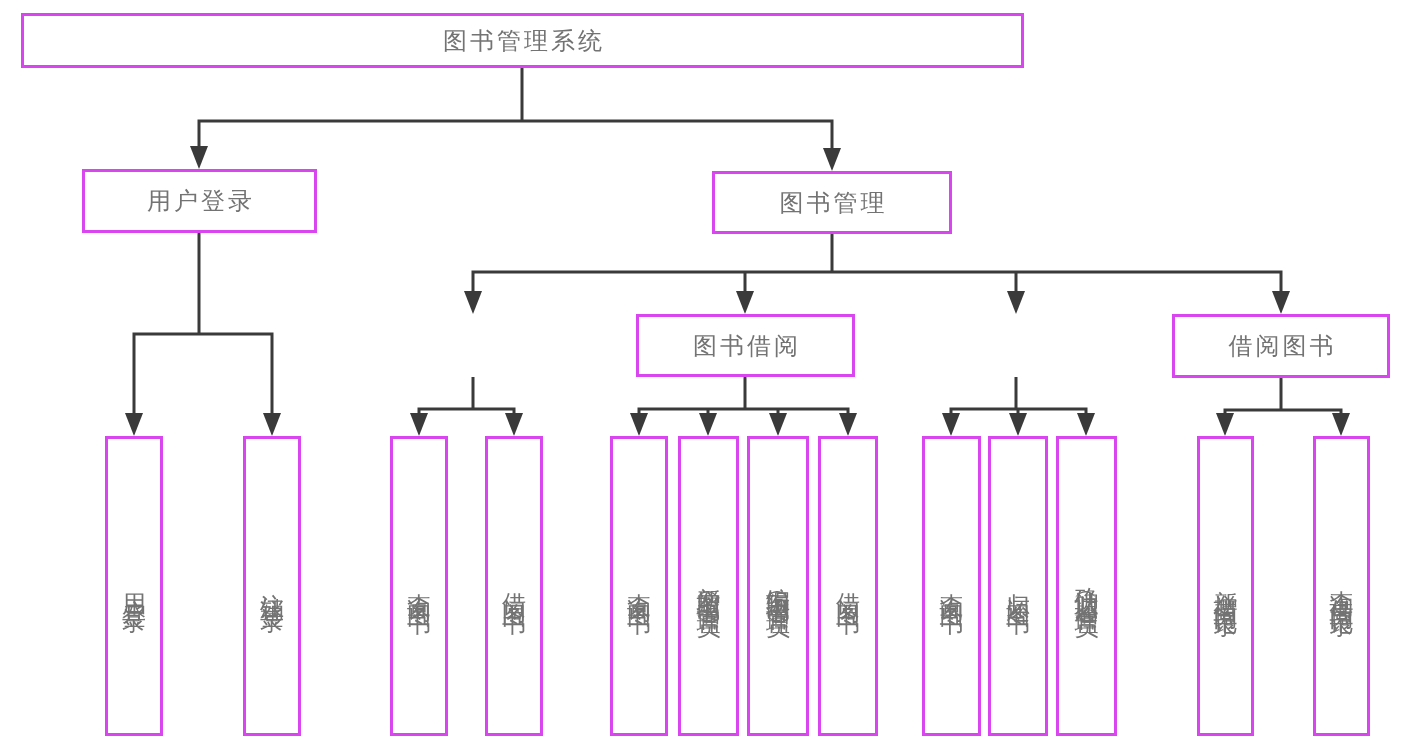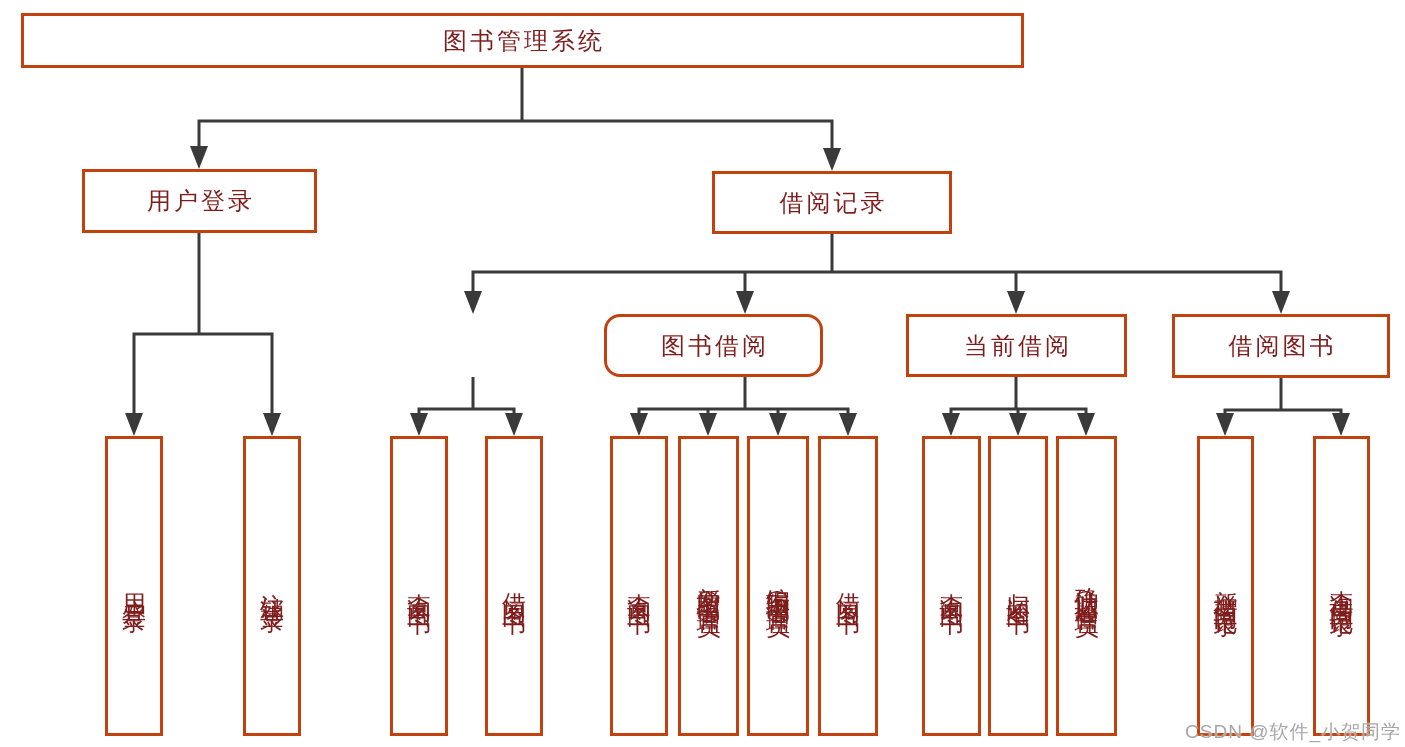--- a/index.html
+++ b/index.html
@@ -5,23 +5,23 @@
   html,body { margin:0; padding:0; background:#ffffff; }
   .canvas {
     position:relative; width:1405px; height:747px;
     background:#ffffff; overflow:hidden;
     font-family:"Liberation Sans","DejaVu Sans",sans-serif;
     color:#2d2d2d;
   }
   .wires { position:absolute; left:0; top:0; width:1405px; height:747px; }
   .node {
     position:absolute; box-sizing:border-box;
-    border:3px solid #c2410c; background:#ffffff;
+    border:3px solid #d946ef; background:#ffffff;
     display:flex; align-items:center; justify-content:center;
-    color:#7f1d1d;
+    color:#737373;
   }
   .hnode { font-size:24px; letter-spacing:3px; text-indent:3px; }
   .vnode {
     writing-mode:vertical-rl; text-orientation:mixed;
     font-size:24px; letter-spacing:6px; line-height:1;
   }
   .watermark {
     position:absolute; right:4px; bottom:2px;
     font-size:19px; letter-spacing:1px; color:#a7a7a7;
     text-shadow:0 0 2px #ffffff;
@@ -73,28 +73,25 @@
   </svg>
 
   <div class="node hnode" style="left:21px; top:13px; width:1003px; height:55px;">
     <span>图书管理系统</span>
   </div>
 
   <div class="node hnode" style="left:82px; top:169px; width:235px; height:64px;">
     <span>用户登录</span>
   </div>
   <div class="node hnode" style="left:712px; top:171px; width:240px; height:63px;">
-    <span>借阅记录</span>
+    <span>图书管理</span>
   </div>
 
-  <div class="node hnode" style="left:604px; top:314px; width:219px; height:63px;border-radius:16px;">
+  <div class="node hnode" style="left:636px; top:314px; width:219px; height:63px;">
     <span>图书借阅</span>
-  </div>
-  <div class="node hnode" style="left:906px; top:314px; width:221px; height:63px;">
-    <span>当前借阅</span>
   </div>
   <div class="node hnode" style="left:1172px; top:314px; width:218px; height:64px;">
     <span>借阅图书</span>
   </div>
 
   <div class="node vnode" style="left:105px; top:436px; width:58px; height:300px;">
     <span>用户登录</span>
   </div>
   <div class="node vnode" style="left:243px; top:436px; width:58px; height:300px;">
     <span>注销登录</span>
@@ -130,15 +127,14 @@
     <span>确认归还（管理员）</span>
   </div>
 
   <div class="node vnode" style="left:1197px; top:436px; width:57px; height:300px; letter-spacing:5px;">
     <span>新增借阅记录</span>
   </div>
   <div class="node vnode" style="left:1313px; top:436px; width:57px; height:300px; letter-spacing:5px;">
     <span>查询借阅记录</span>
   </div>
 
-  <div class="watermark">CSDN @软件_小贺同学</div>
 
 </div>
 
 </body></html>

